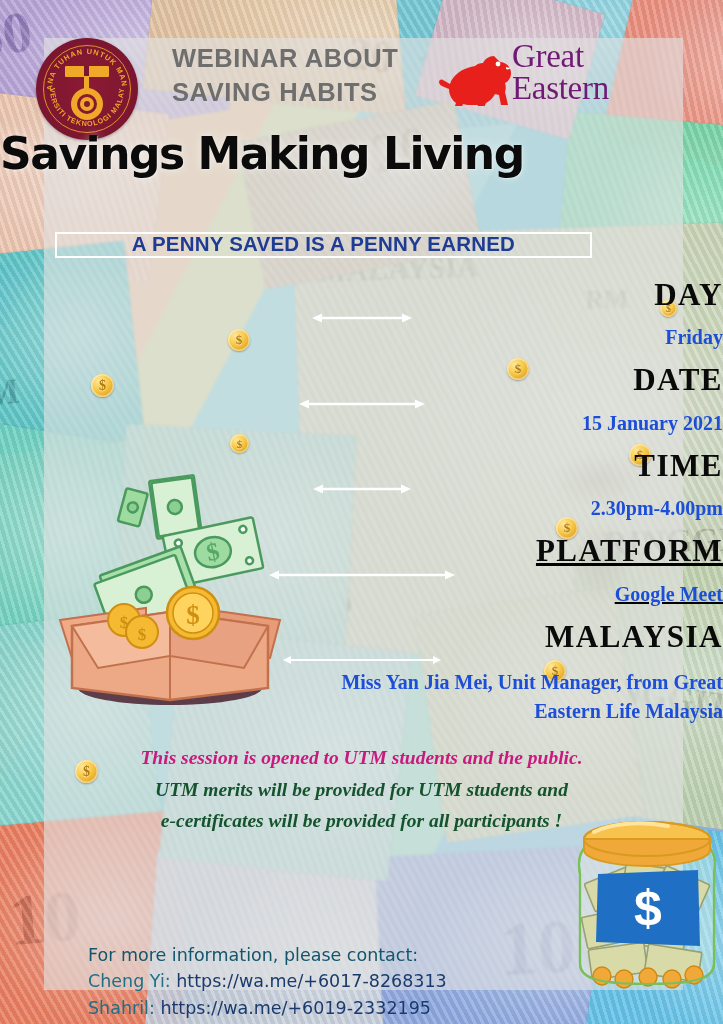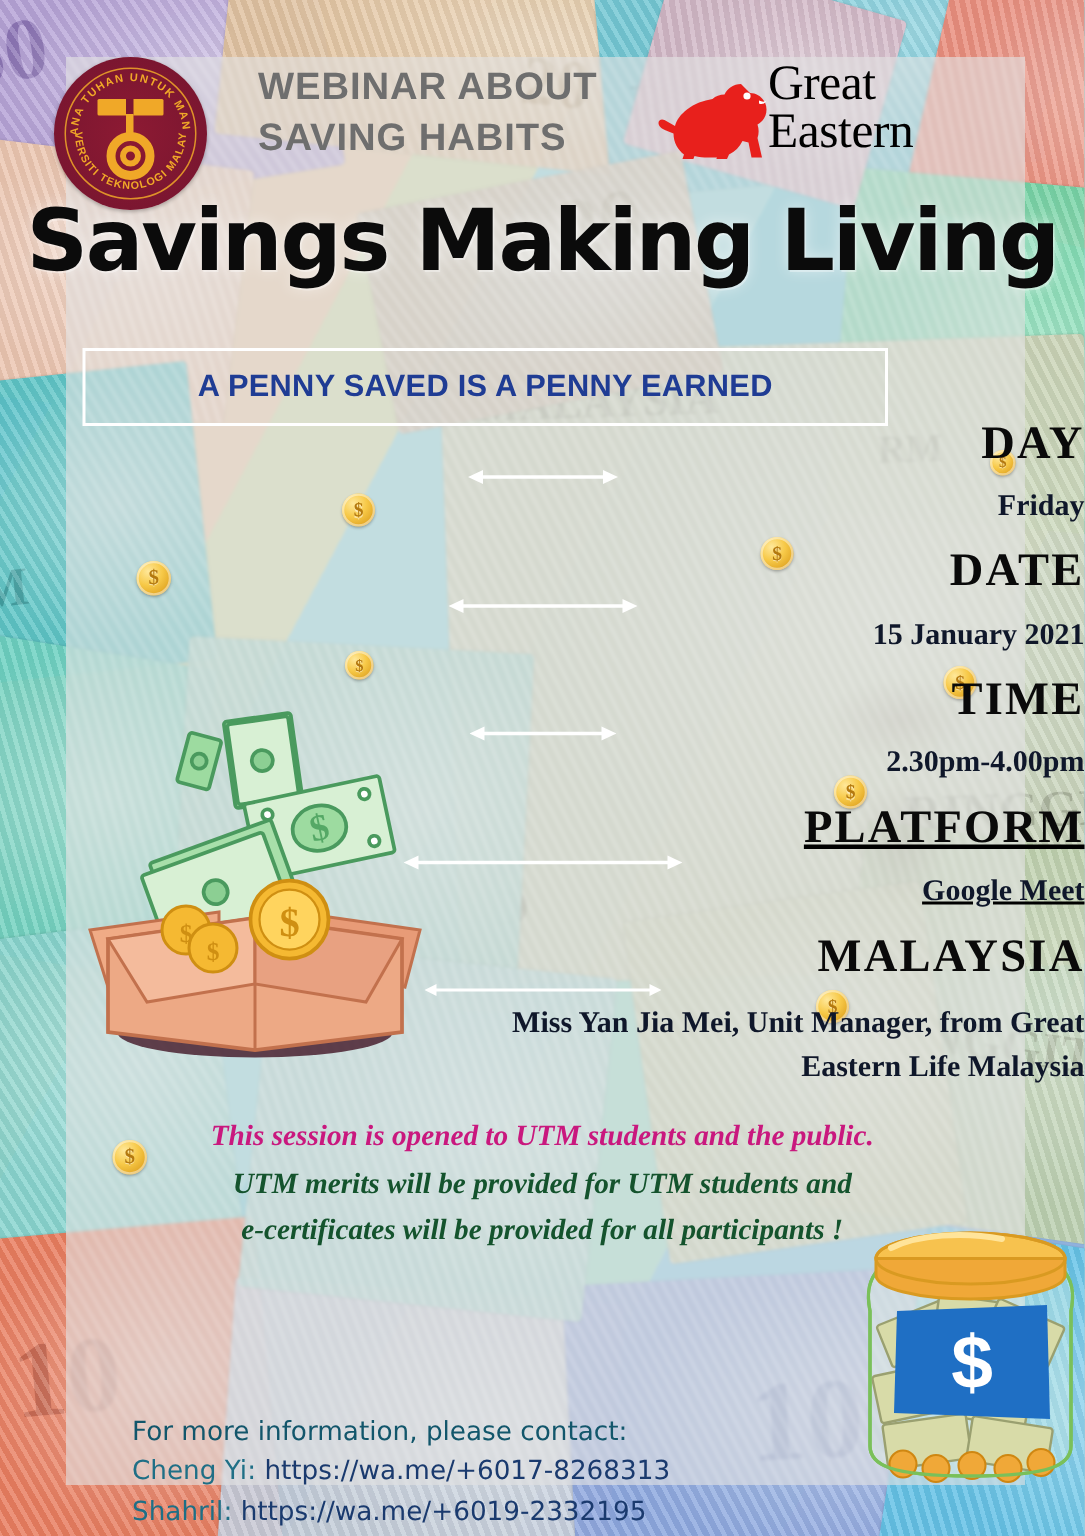--- a/index.html
+++ b/index.html
@@ -120,54 +120,54 @@
     position:absolute; left:172px; top:42px; width:290px;
     font-size:25.5px; font-weight:bold; letter-spacing:.6px; line-height:1.32;
     color:#6e6e6e; text-transform:uppercase;
   }
 
   .ge-logo{ position:absolute; left:436px; top:42px; width:190px; height:72px; }
   .ge-lion{ position:absolute; left:0; top:8px; width:78px; height:56px; }
   .ge-text{
     position:absolute; left:76px; top:-2px;
     font-family:"Liberation Serif",serif; font-size:33px; line-height:.97;
-    color:#000000; letter-spacing:-.3px;
+    color:#701a75; letter-spacing:-.3px;
   }
 
   
   .main-title{
     position:absolute; left:0; top:128px; width:100%;
-    text-align:center;
+    text-align:left;
     font-family:"DejaVu Sans", sans-serif;
-    font-weight:bold; font-size:57px; color:#0b0b0b;
+    font-weight:bold; font-size:44px; color:#0b0b0b;
     letter-spacing:-1.5px;
     text-shadow:0 0 10px rgba(255,255,255,.55), 1px 1px 0 rgba(255,255,255,.35);
   }
 
   
   .tagline-box{
-    position:absolute; left:55px; top:232px; width:537px; height:52px;
+    position:absolute; left:55px; top:232px; width:537px; height:26px;
     border:2.5px solid #ffffff;
-    display:flex; align-items:center; justify-content:center;
+    display:flex; align-items:flex-end; justify-content:center;
   }
   .tagline-box span{
     font-size:20.5px; font-weight:bold; color:#1f3c94; letter-spacing:.2px;
   }
 
   
   .details{ position:absolute; left:0; top:278px; width:100%; }
   .detail{ text-align:right; }
   .detail .label{
     font-family:"Liberation Serif",serif; font-weight:bold;
     font-size:31px; color:#0a0a0a; letter-spacing:1.5px; line-height:1.08;
   }
   .arrow{ display:block; margin:1px auto 2px; }
   .detail .value{
     font-family:"Liberation Serif",serif; font-weight:bold;
-    font-size:20px; color:#0f172a; line-height:1.15;
+    font-size:20px; color:#1d4ed8; line-height:1.15;
   }
   .detail.speaker .value{ font-size:20px; line-height:1.45; }
 
   
   .notes{ position:absolute; left:0; top:742px; width:100%; text-align:center; }
   .notes div{
     font-family:"Liberation Serif",serif; font-weight:bold; font-style:italic;
     font-size:19.5px; line-height:1.62;
   }
   .note-pink{ color:#c9187e; }

